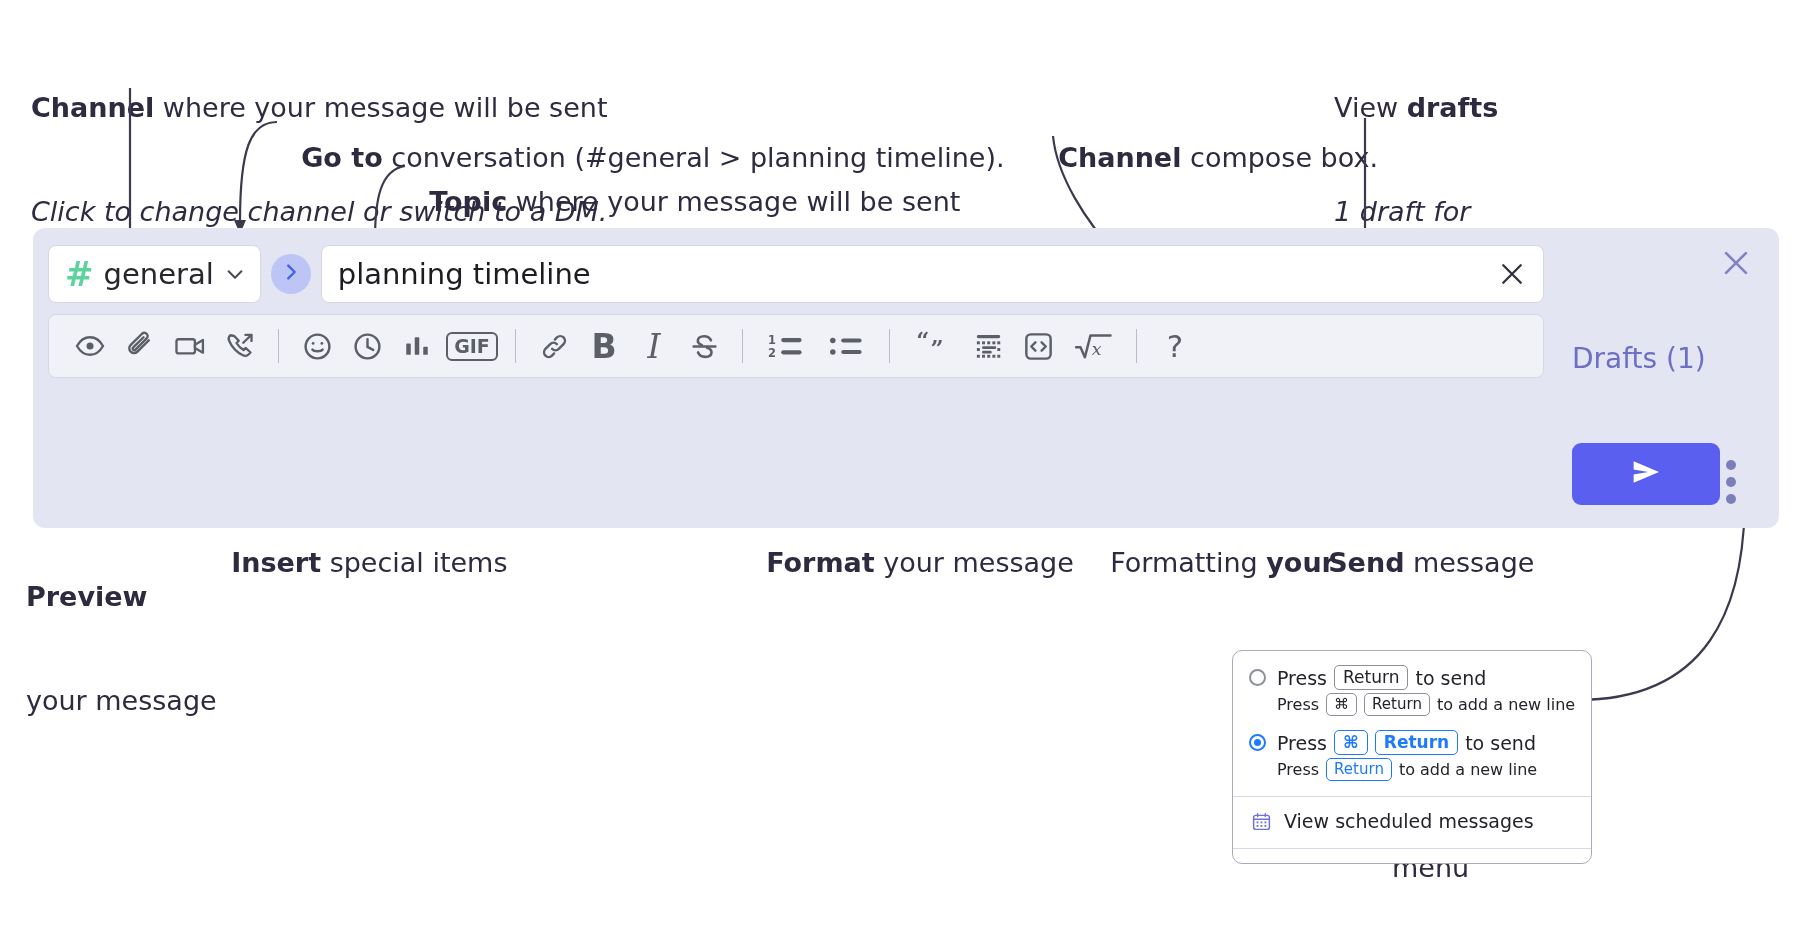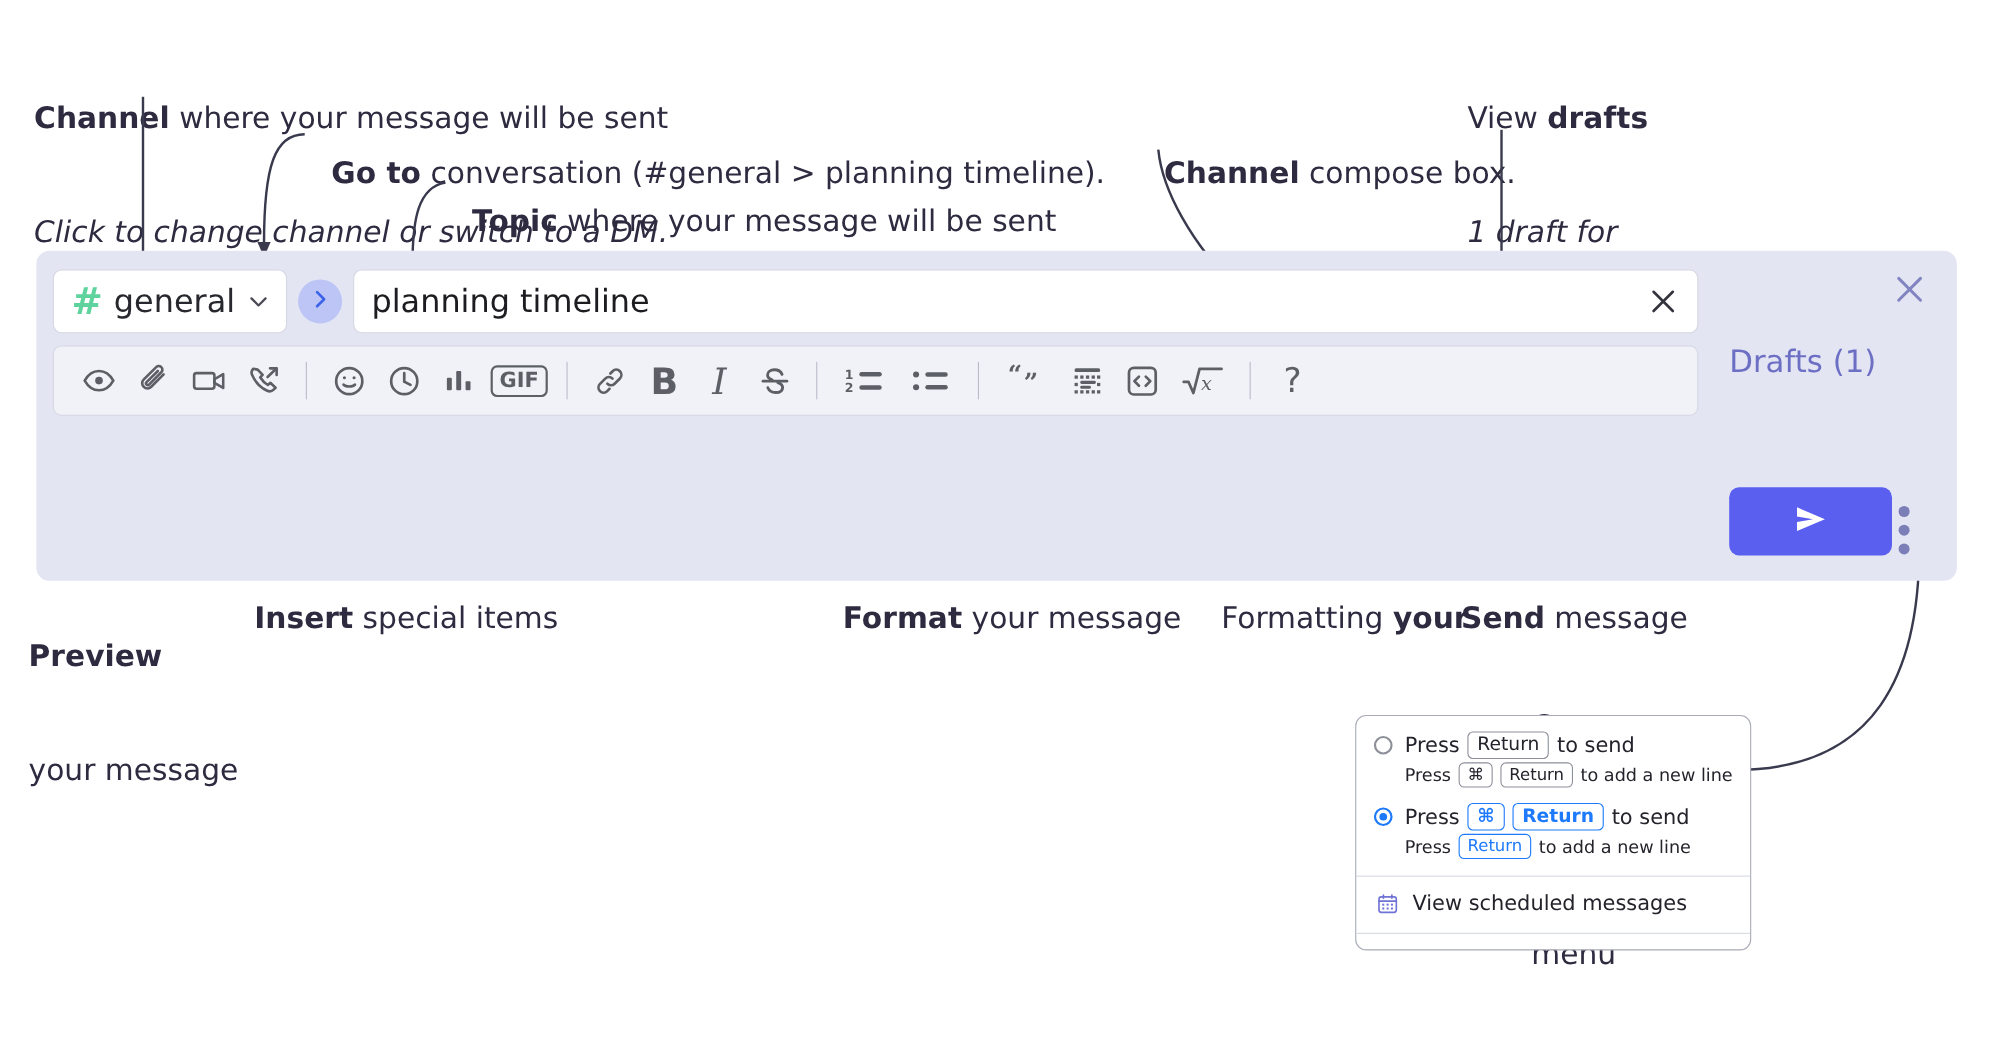--- a/index.html
+++ b/index.html
@@ -555,21 +555,21 @@
         <div class="sep"></div>
 
         <div class="tb">
           <span class="qm-g">?</span>
         </div>
 
       </div>
     </div>
   </div>
 
-  <div class="drafts-label" style="left:1539px; top:84px;">Drafts (1)</div>
+  <div class="drafts-label" style="left:1539px; top:114px;">Drafts (1)</div>
 
   <div class="send-btn" style="left:1539px; top:215px;">
     <span>
       <svg viewBox="0 0 24 24" width="38" height="38" fill="#ffffff" stroke="none">
         <path d="M4.2 5.2 L20.2 12 L4.2 18.8 L4.2 13.6 L13.4 12 L4.2 10.4 Z"></path>
       </svg>
     </span>
   </div>
 
   <div class="kebab" style="left:1693px; top:232px;">

